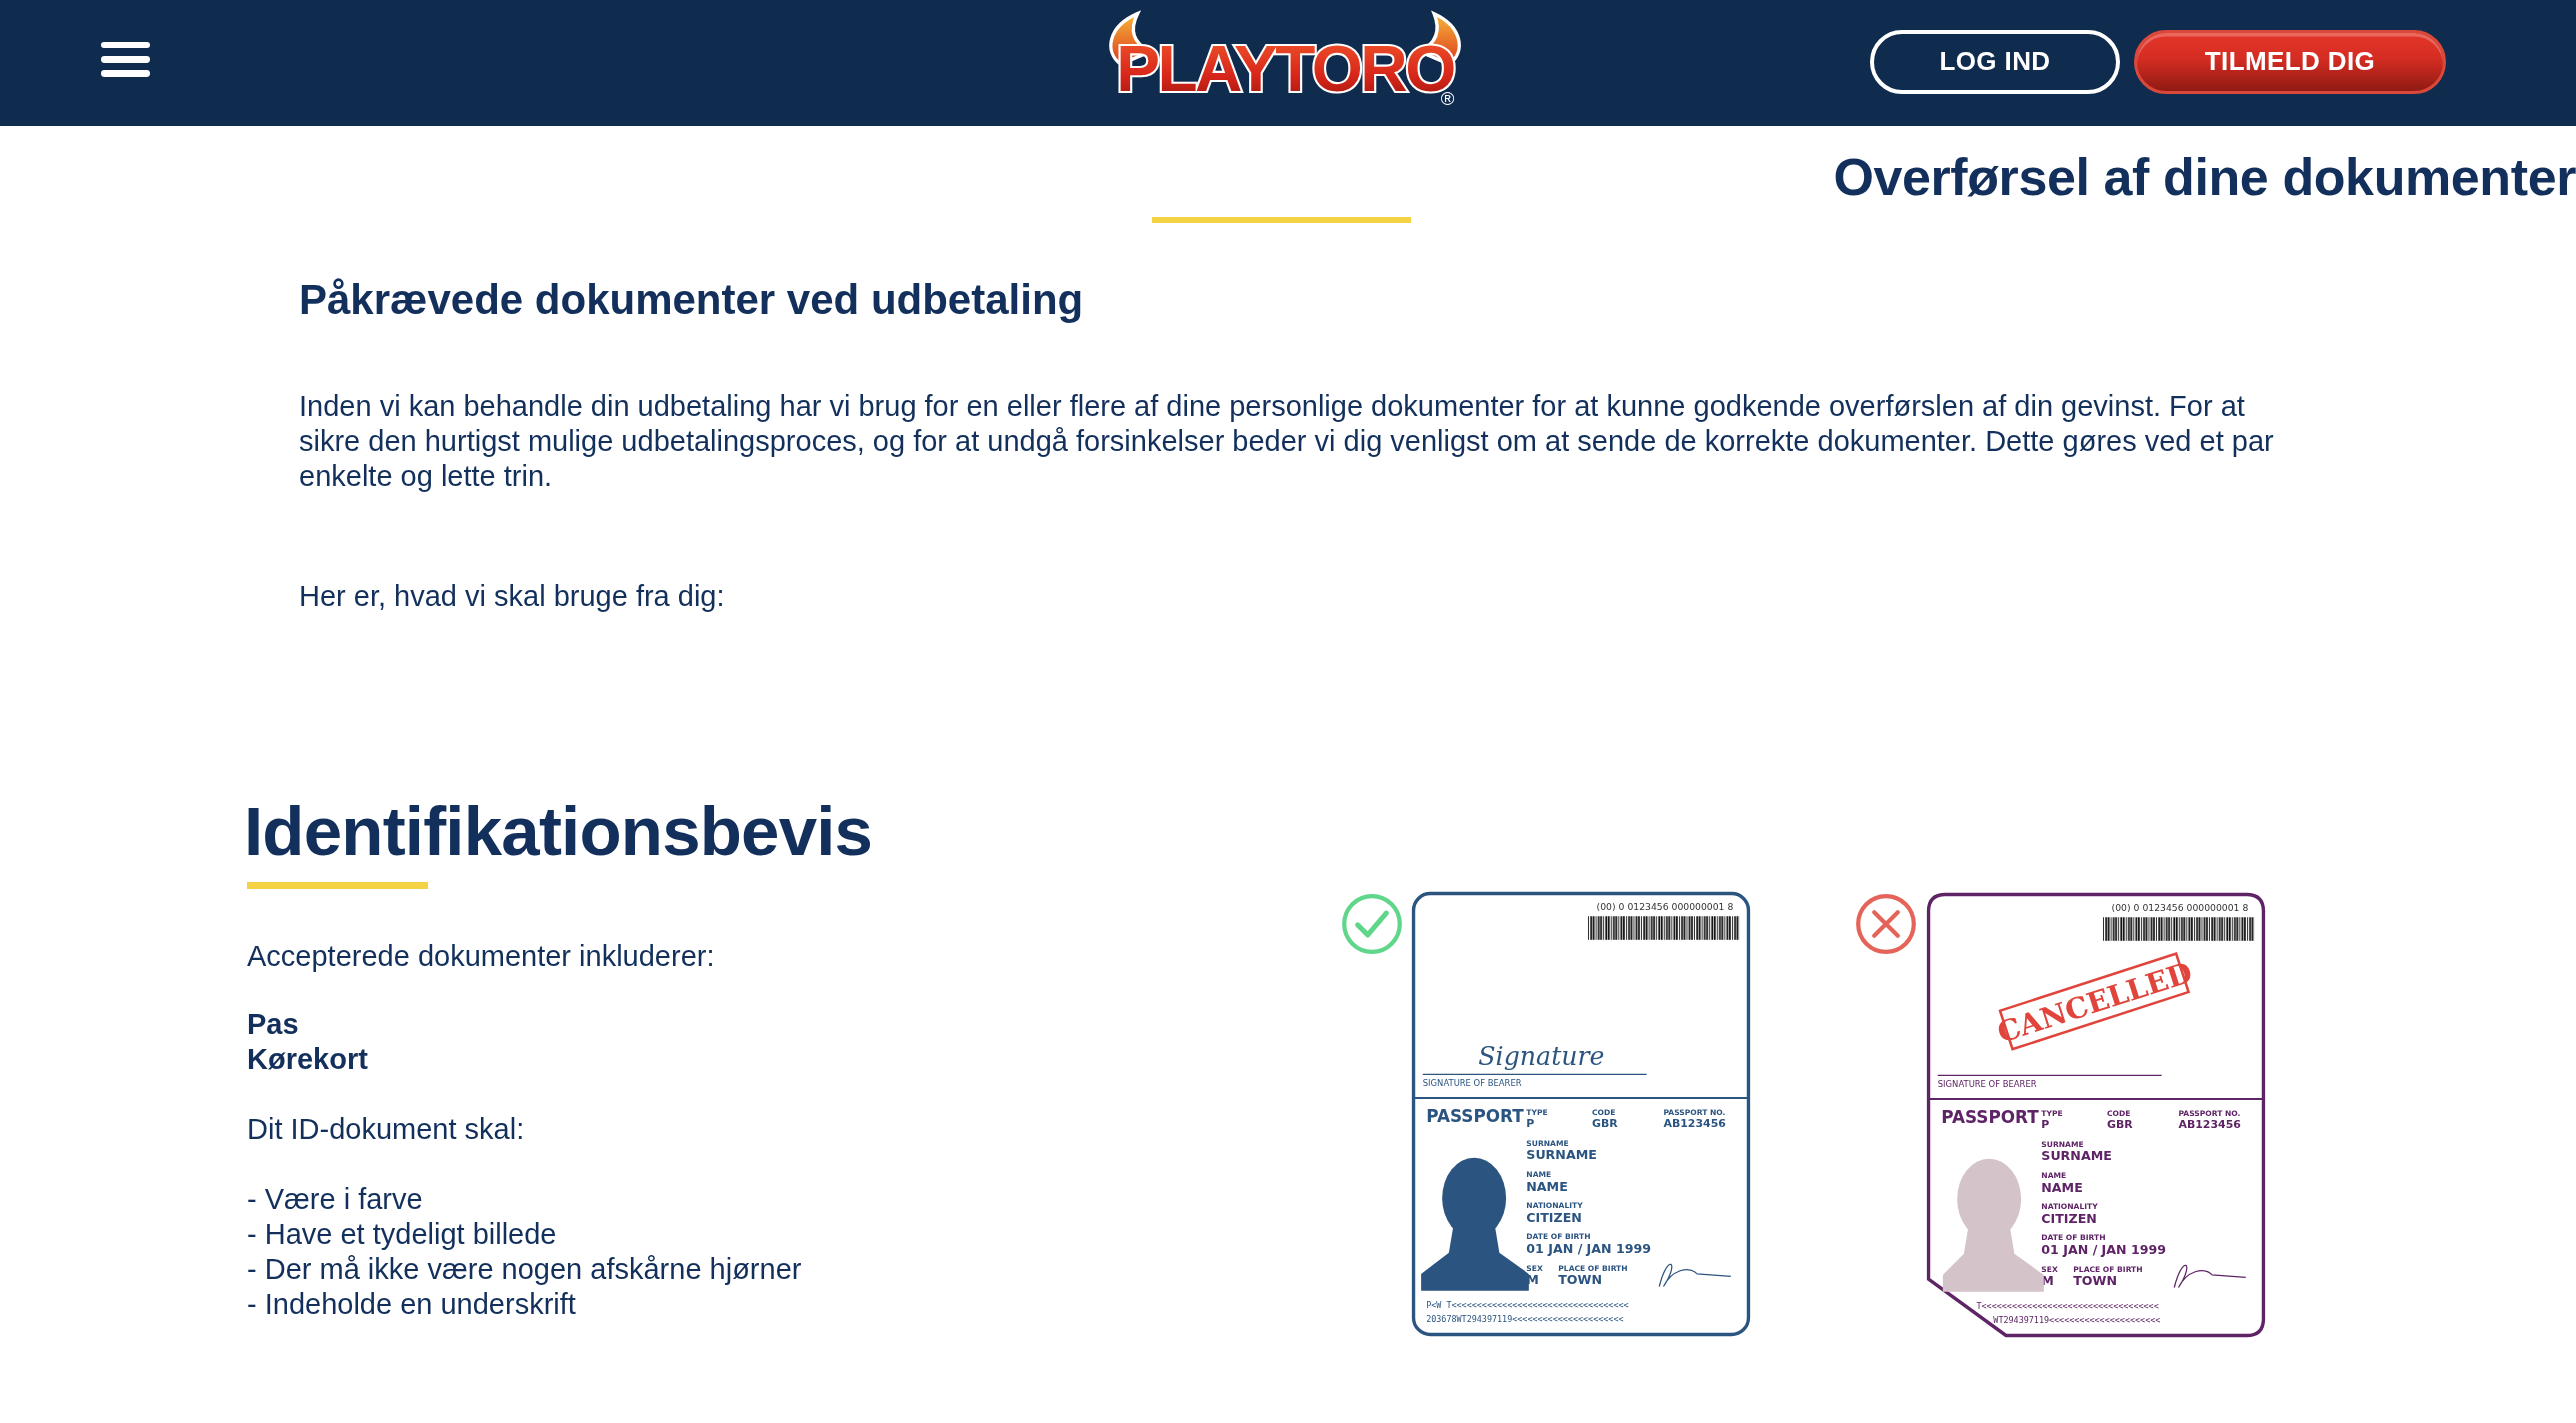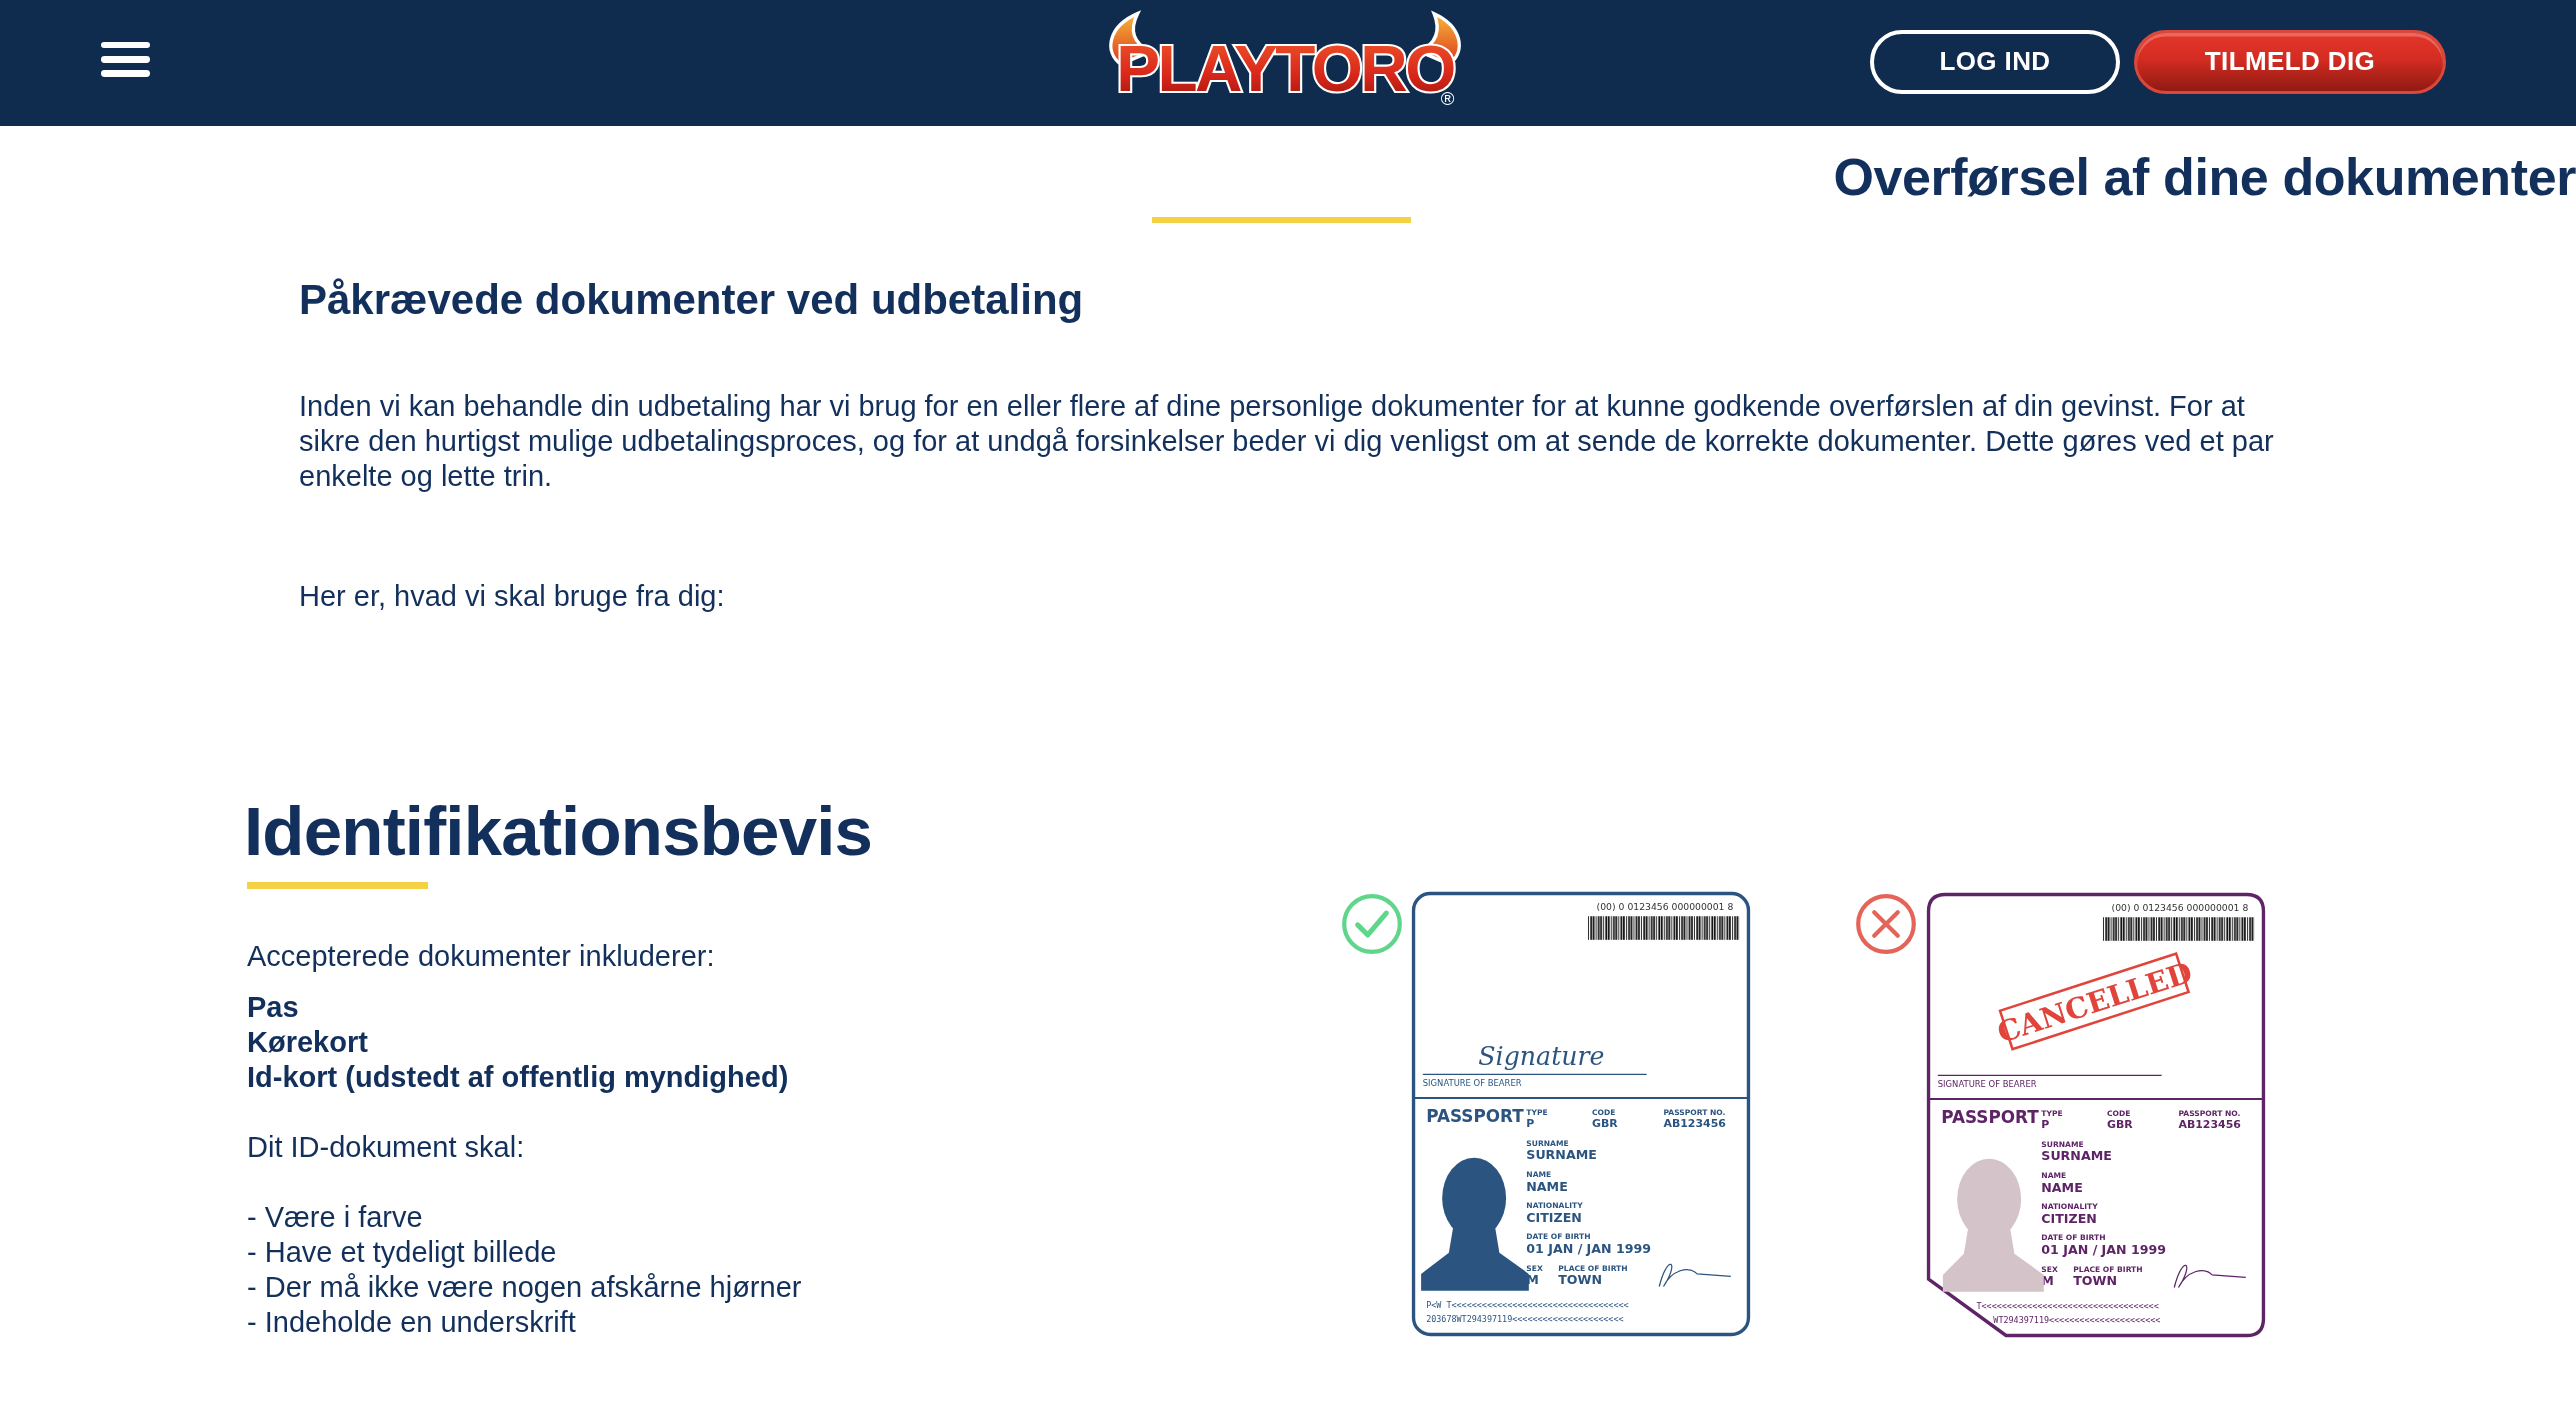--- a/index.html
+++ b/index.html
@@ -30,21 +30,21 @@
 
   .section-heading { position: absolute; left: 299px; top: 276px; font-size: 42px; font-weight: 700; color: #12305b; }
 
   .intro { position: absolute; left: 299px; top: 389px; width: 2005px; font-size: 29px; line-height: 35px; color: #12305b; }
   .lead { position: absolute; left: 299px; top: 580px; font-size: 29px; color: #12305b; }
 
   .id-heading { position: absolute; left: 244px; top: 792px; font-size: 69px; font-weight: 900; color: #12305b; letter-spacing: -0.8px; }
   .id-underline { position: absolute; left: 247px; top: 882px; width: 181px; height: 6.7px; background: #f5d245; }
 
   .id-block { position: absolute; left: 247px; top: 939px; font-size: 29px; line-height: 35px; color: #12305b; }
-  .id-block .accepted-label { margin-bottom: 16px; }
+  .id-block .accepted-label { margin-bottom: 33px; }
   .id-block .doc-list { font-weight: 700; margin-bottom: 35px; }
   .id-block .must-label { margin-bottom: 35px; }
 
   
   .status-icon { position: absolute; width: 64px; height: 64px; }
   .status-ok { left: 1340px; top: 892px; }
   .status-bad { left: 1854px; top: 892px; }
 
   .passport { position: absolute; width: 340px; height: 446px; background: #ffffff; }
   .passport svg { width: 100%; height: 100%; }
@@ -94,21 +94,20 @@
 <p class="lead">Her er, hvad vi skal bruge fra dig:</p>
 
 <h2 class="id-heading">Identifikationsbevis</h2>
 <div class="id-underline"></div>
 
 <div class="id-block">
   <p class="accepted-label">Accepterede dokumenter inkluderer:</p>
   <div class="doc-list">
     <div>Pas</div>
     <div>Kørekort</div>
-    <div>Id-kort (udstedt af offentlig myndighed)</div>
   </div>
   <p class="must-label">Dit ID-dokument skal:</p>
   <div>
     <div>- Være i farve</div>
     <div>- Have et tydeligt billede</div>
     <div>- Der må ikke være nogen afskårne hjørner</div>
     <div>- Indeholde en underskrift</div>
   </div>
 </div>
 

